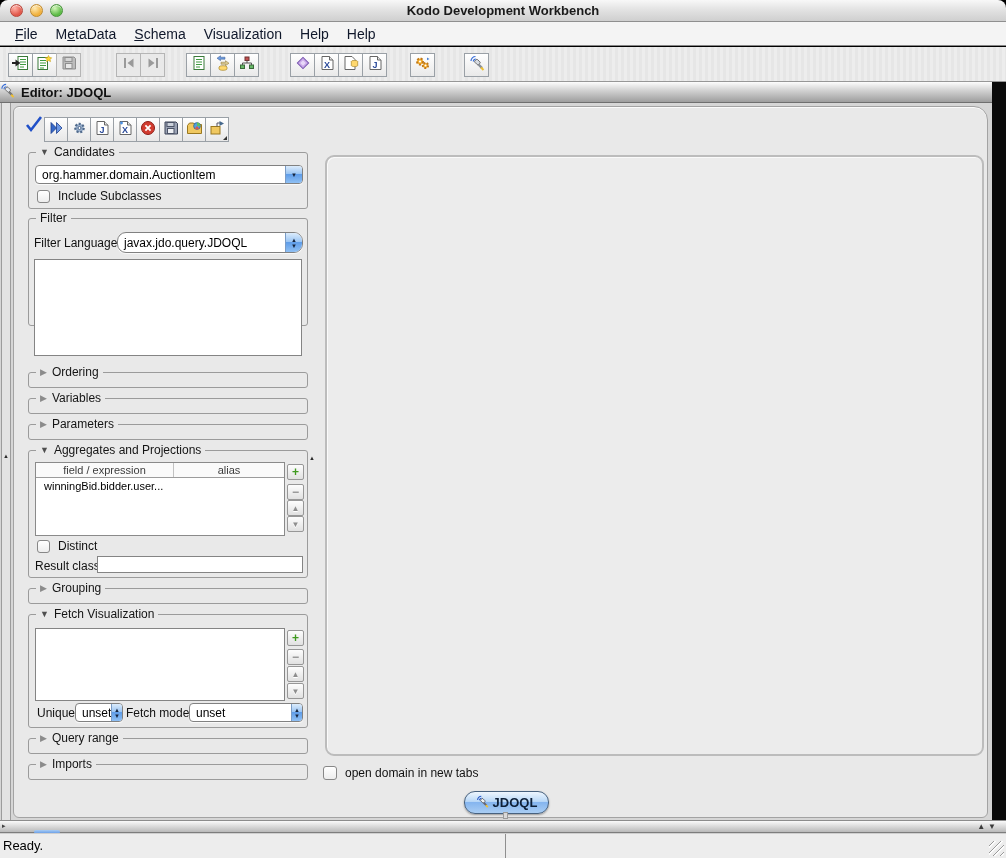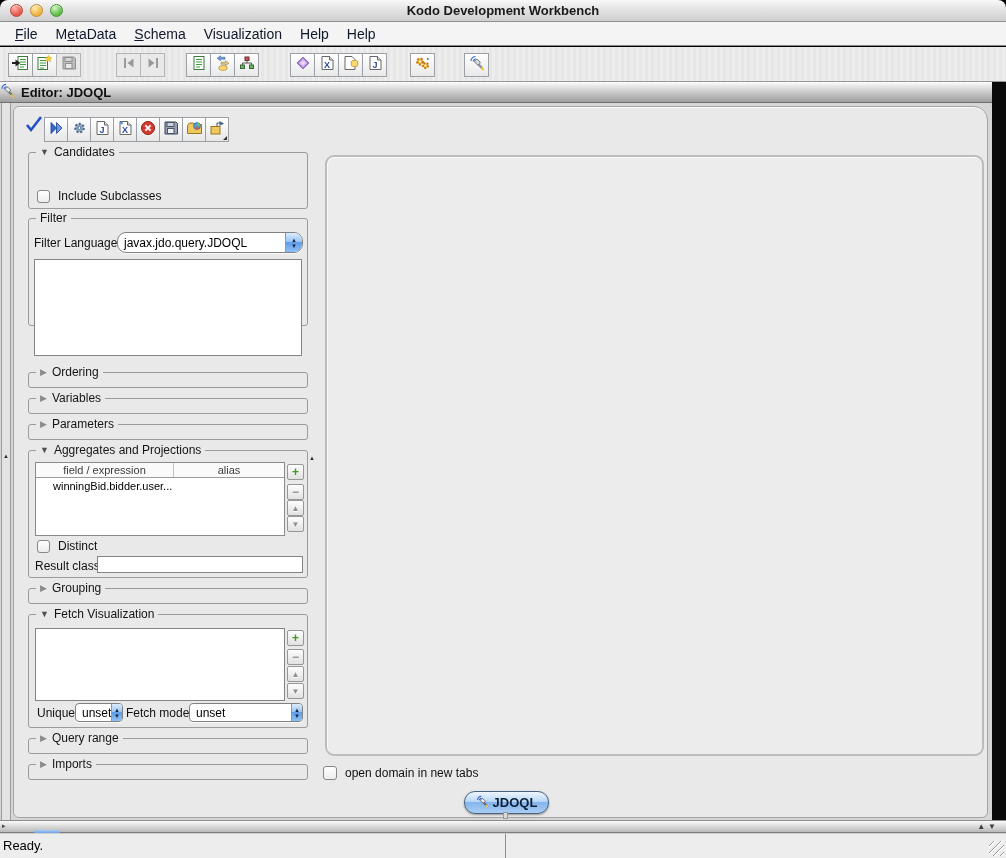--- a/index.html
+++ b/index.html
@@ -89,21 +89,21 @@
   .sbtn.arrow { font-size:8px; color:#8e8e8e; text-shadow:0 1px 0 #fff; }
   .field { position:absolute; background:#fff; border:1px solid #848484; }
   .label { position:absolute; font-size:12px; color:#111; white-space:nowrap; }
 
   
   .agg-table { position:absolute; background:#fff; border:1px solid #8a8a8a; }
   .agg-head { display:flex; height:15px; border-bottom:1px solid #9c9c9c; background:#fafafa; }
   .agg-head div { font-size:11px; color:#3c3c3c; text-align:center; padding-top:1px; }
   .agg-col1 { width:138px; border-right:1px solid #c2c2c2; }
   .agg-col2 { flex:1; }
-  .agg-row { font-size:11px; color:#000; padding:2px 0 0 17px; cursor:default; }
+  .agg-row { font-size:11px; color:#000; padding:2px 0 0 8px; cursor:default; }
 
   
   .results { position:absolute; left:325px; top:155px; width:659px; height:601px;
     background:#ececec; border:2px solid #bcbcbc; border-radius:9px;
     box-shadow:inset 1px 1px 0 rgba(255,255,255,.75); }
   .tab { position:absolute; left:464px; top:791px; width:85px; height:23px;
     border:1px solid #47617e; border-radius:11px;
     background:linear-gradient(#eef6fe,#b9d8f7 45%,#85b5ef 50%,#a9cdf3);
     display:flex; align-items:center; justify-content:center; gap:4px;
     font-size:13px; font-weight:bold; color:#0e2038; cursor:pointer;
@@ -347,20 +347,26 @@
           </svg></span>
       <span class="corner"></span>
     </div>
   </div>
 
   <div class="group" style="left:28px; top:152px; width:280px; height:57px;">
     <div class="group-label">
       <span class="tri">▼</span>
       <span>Candidates</span>
     </div>
+    <div class="combo" style="left:6px; top:12px; width:268px; height:19px;">
+      <div class="val">org.hammer.domain.AuctionItem</div>
+      <div class="cbtn">
+        <span>▼</span>
+      </div>
+    </div>
     <div class="cbrow" style="left:8px; top:36px;">
       <div class="checkbox"></div>
       <span>Include Subclasses</span>
     </div>
   </div>
 
   <div class="group" style="left:28px; top:218px; width:280px; height:108px;">
     <div class="group-label">
       <span>Filter</span>
     </div>

